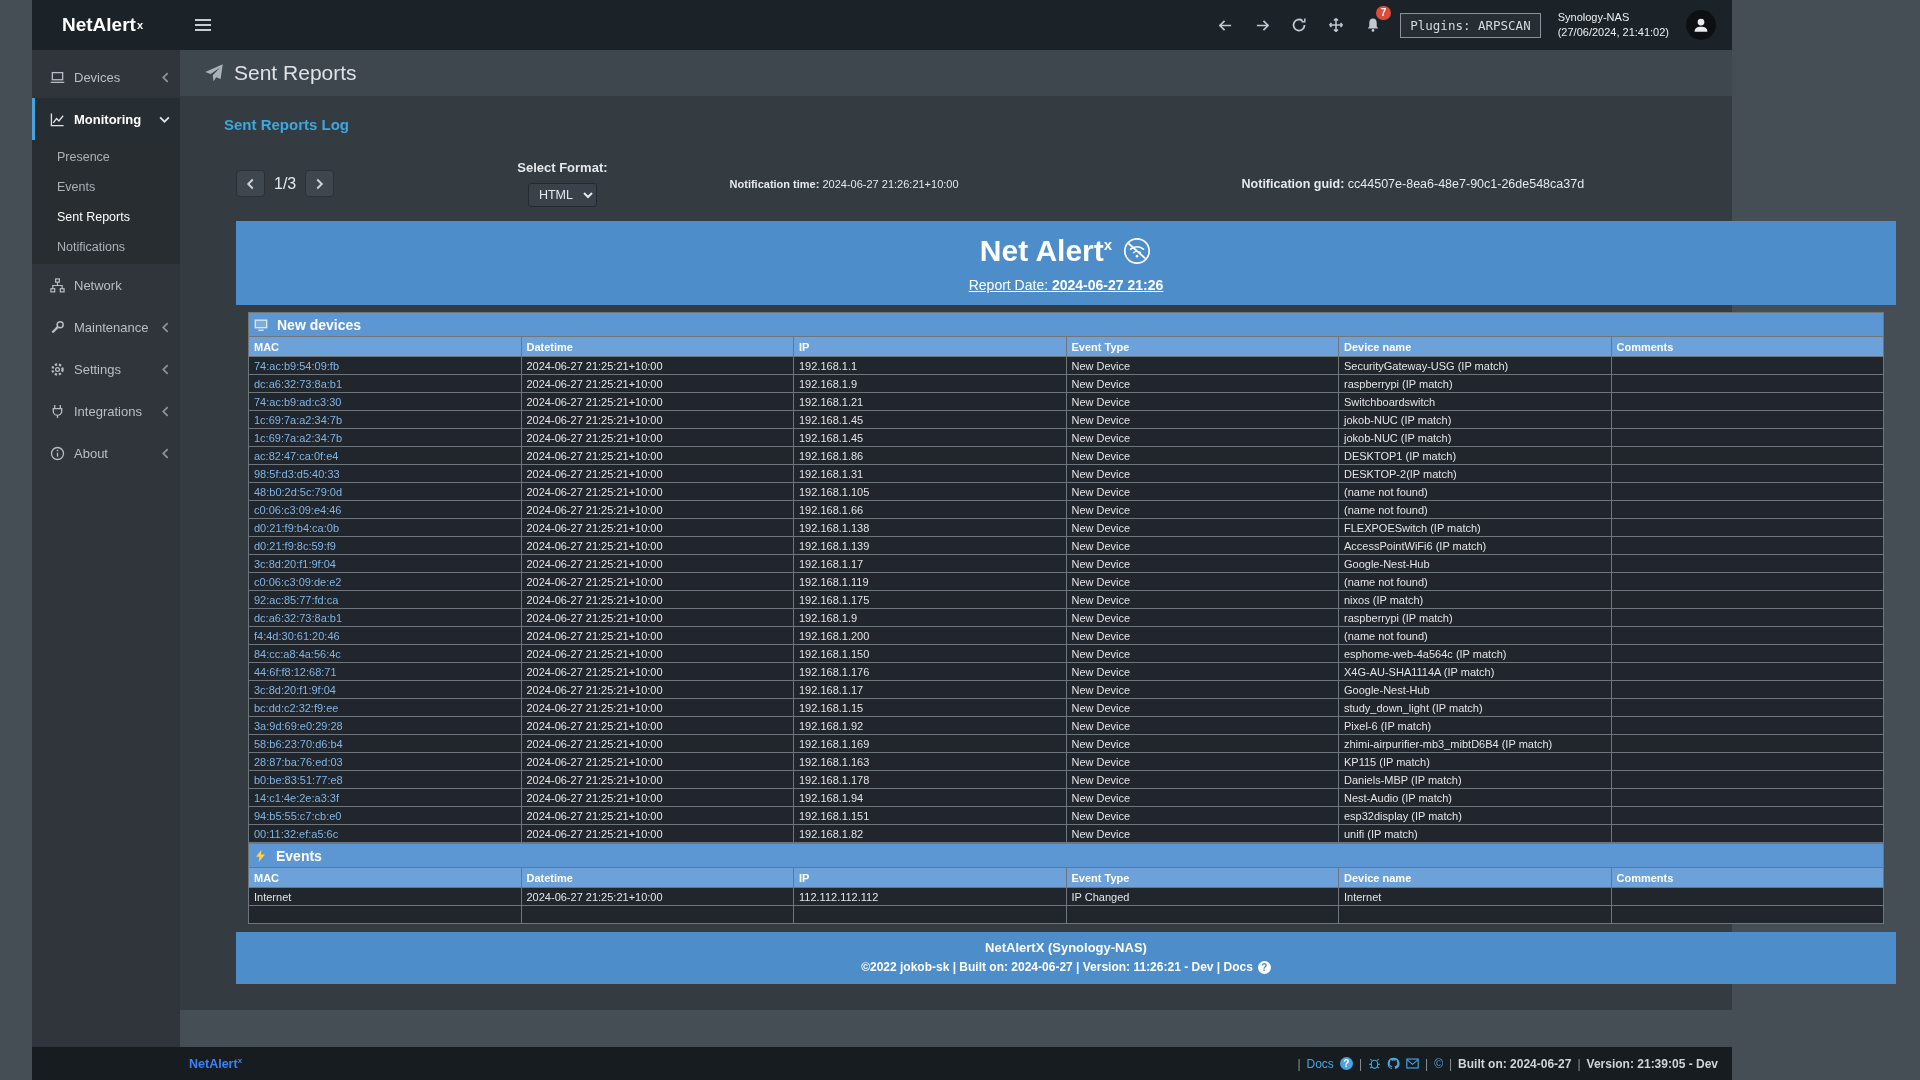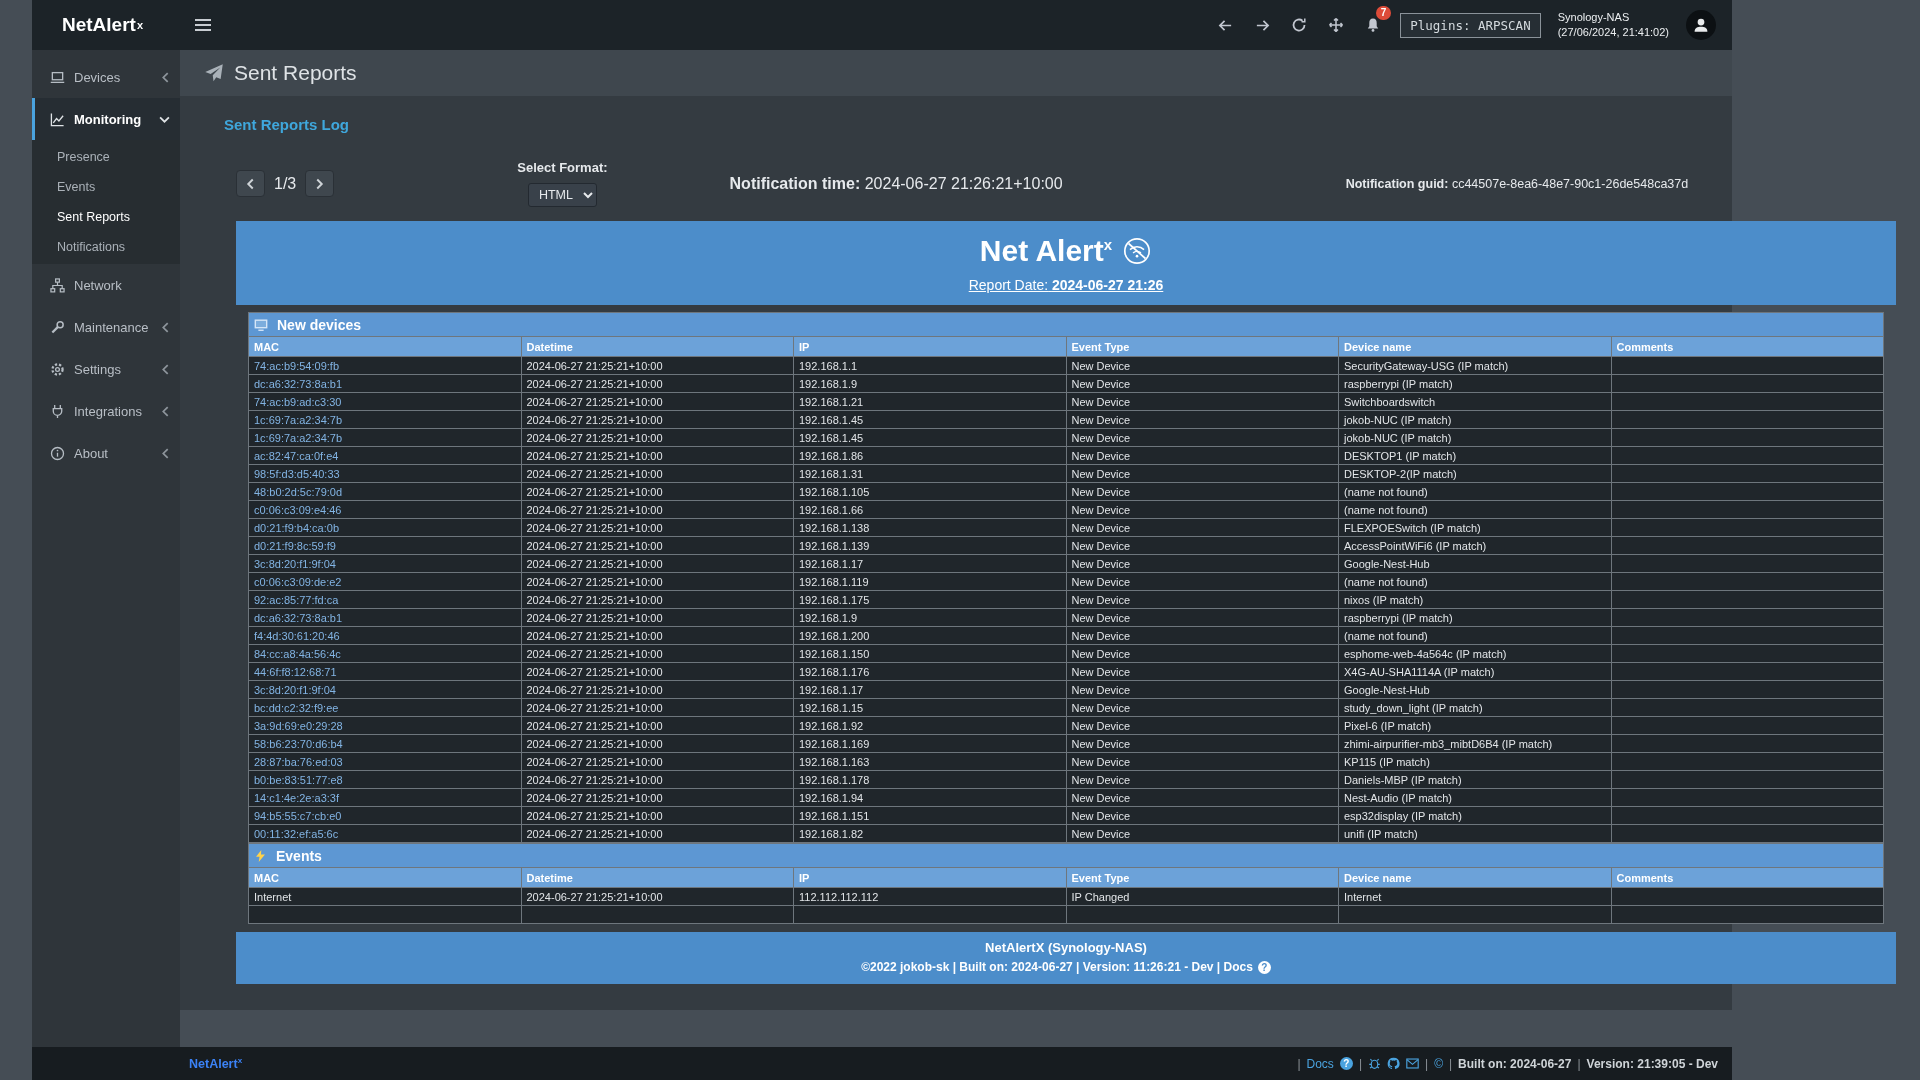--- a/index.html
+++ b/index.html
@@ -49,21 +49,21 @@
   .section-link { color:#3fa7dc; font-size:15px; font-weight:bold; cursor:pointer; display:inline-block; }
 
   .controls { display:flex; align-items:center; margin:26px 0 0 12px; color:#e6e9ec; font-size:13px; }
   .pager { display:flex; align-items:center; gap:9px; }
   .pg-btn { width:29px; height:27px; background:#3f474e; border:1px solid #2a3036; border-radius:4px;
             display:flex; align-items:center; justify-content:center; cursor:pointer; }
   .pg-num { font-size:16px; color:#e6e9ec; }
   .fmt { margin-left:183px; display:flex; align-items:center; gap:8px; font-weight:bold;flex-direction:column; }
   .fmt select { background:#39414a; color:#e6e9ec; border:1px solid #232930; border-radius:3px;
                 font-size:12.5px; padding:3px 6px; font-family:"Liberation Sans",sans-serif; }
-  .notif { margin-left:122px; font-size:16px; }
+  .notif { margin-left:122px; font-size:11px; }
   .notif b { font-weight:bold; }
   .guid { margin-left:283px; font-size:12.5px; }
 
   
   .report { width:1660px; margin:14px 0 0 12px; }
   .report-header { background:#4c8dca; padding:13px 0 12px; text-align:center; color:#fff; }
   .report-title { font-size:30px; font-weight:bold; display:flex; align-items:center; justify-content:center; gap:10px; }
   .report-title sup { font-size:15px; }
   .report-date { font-size:14px; margin-top:9px;text-decoration:underline; }
   .report-date b { font-weight:bold; }

